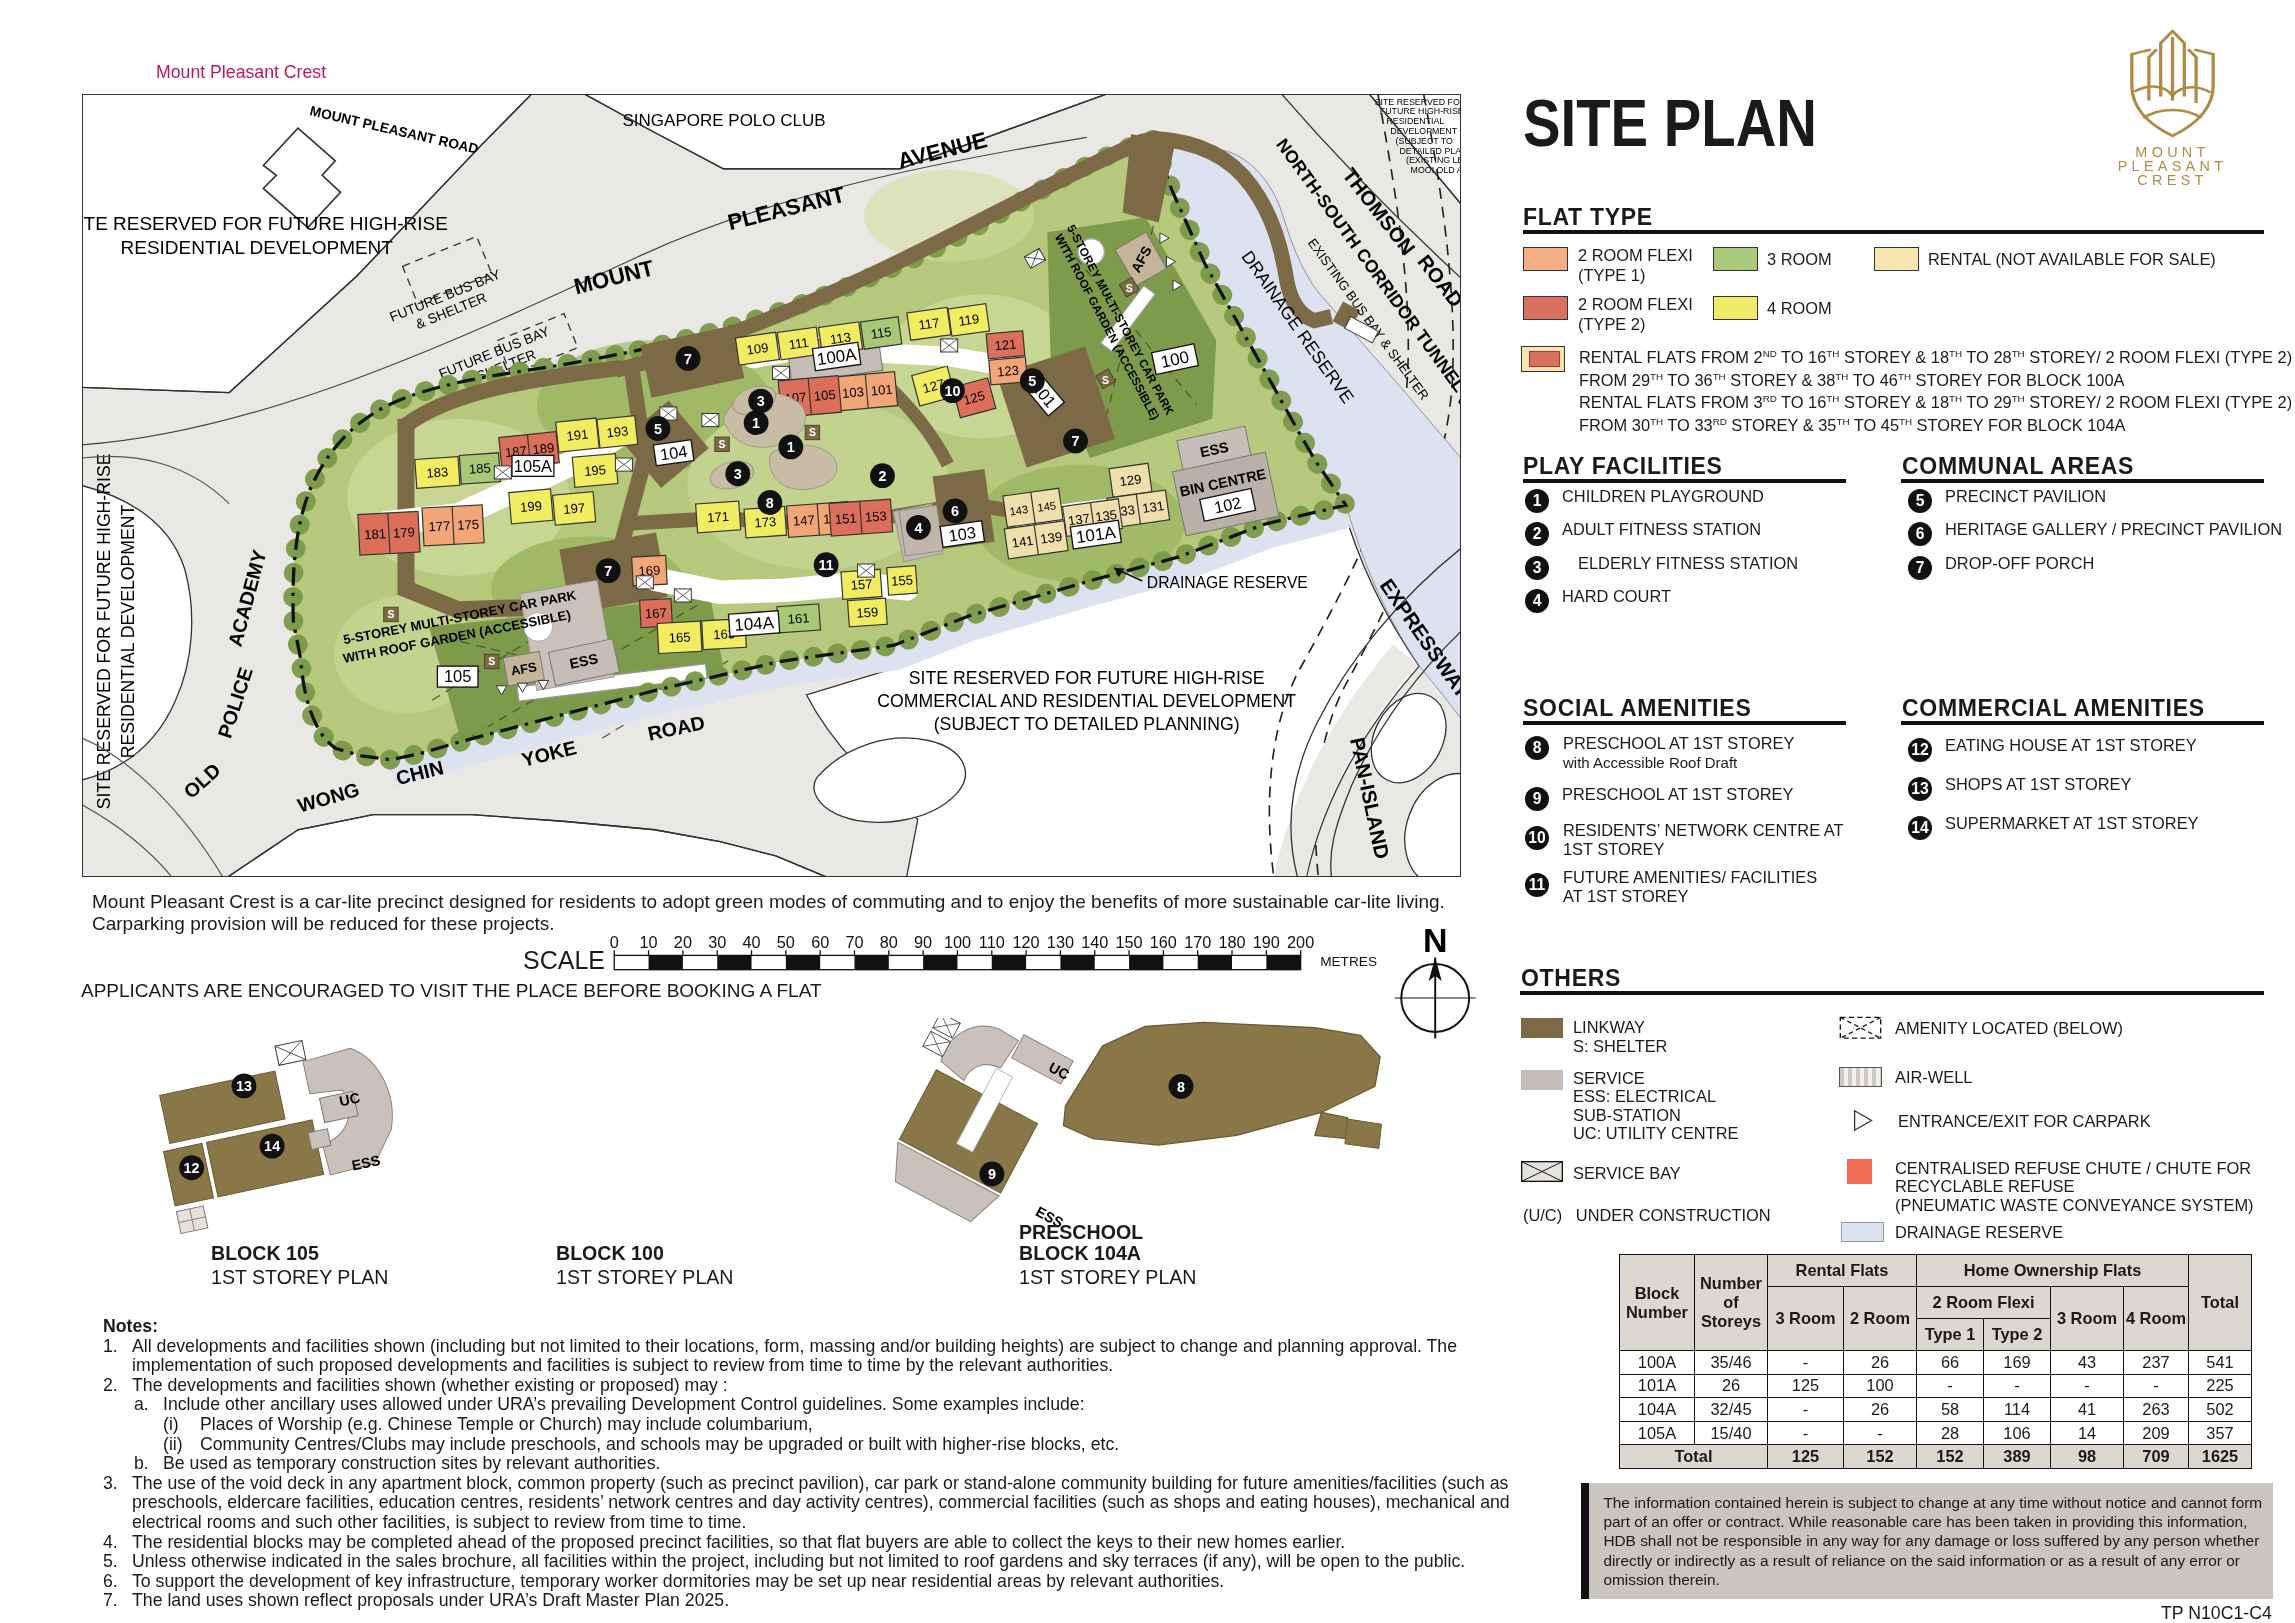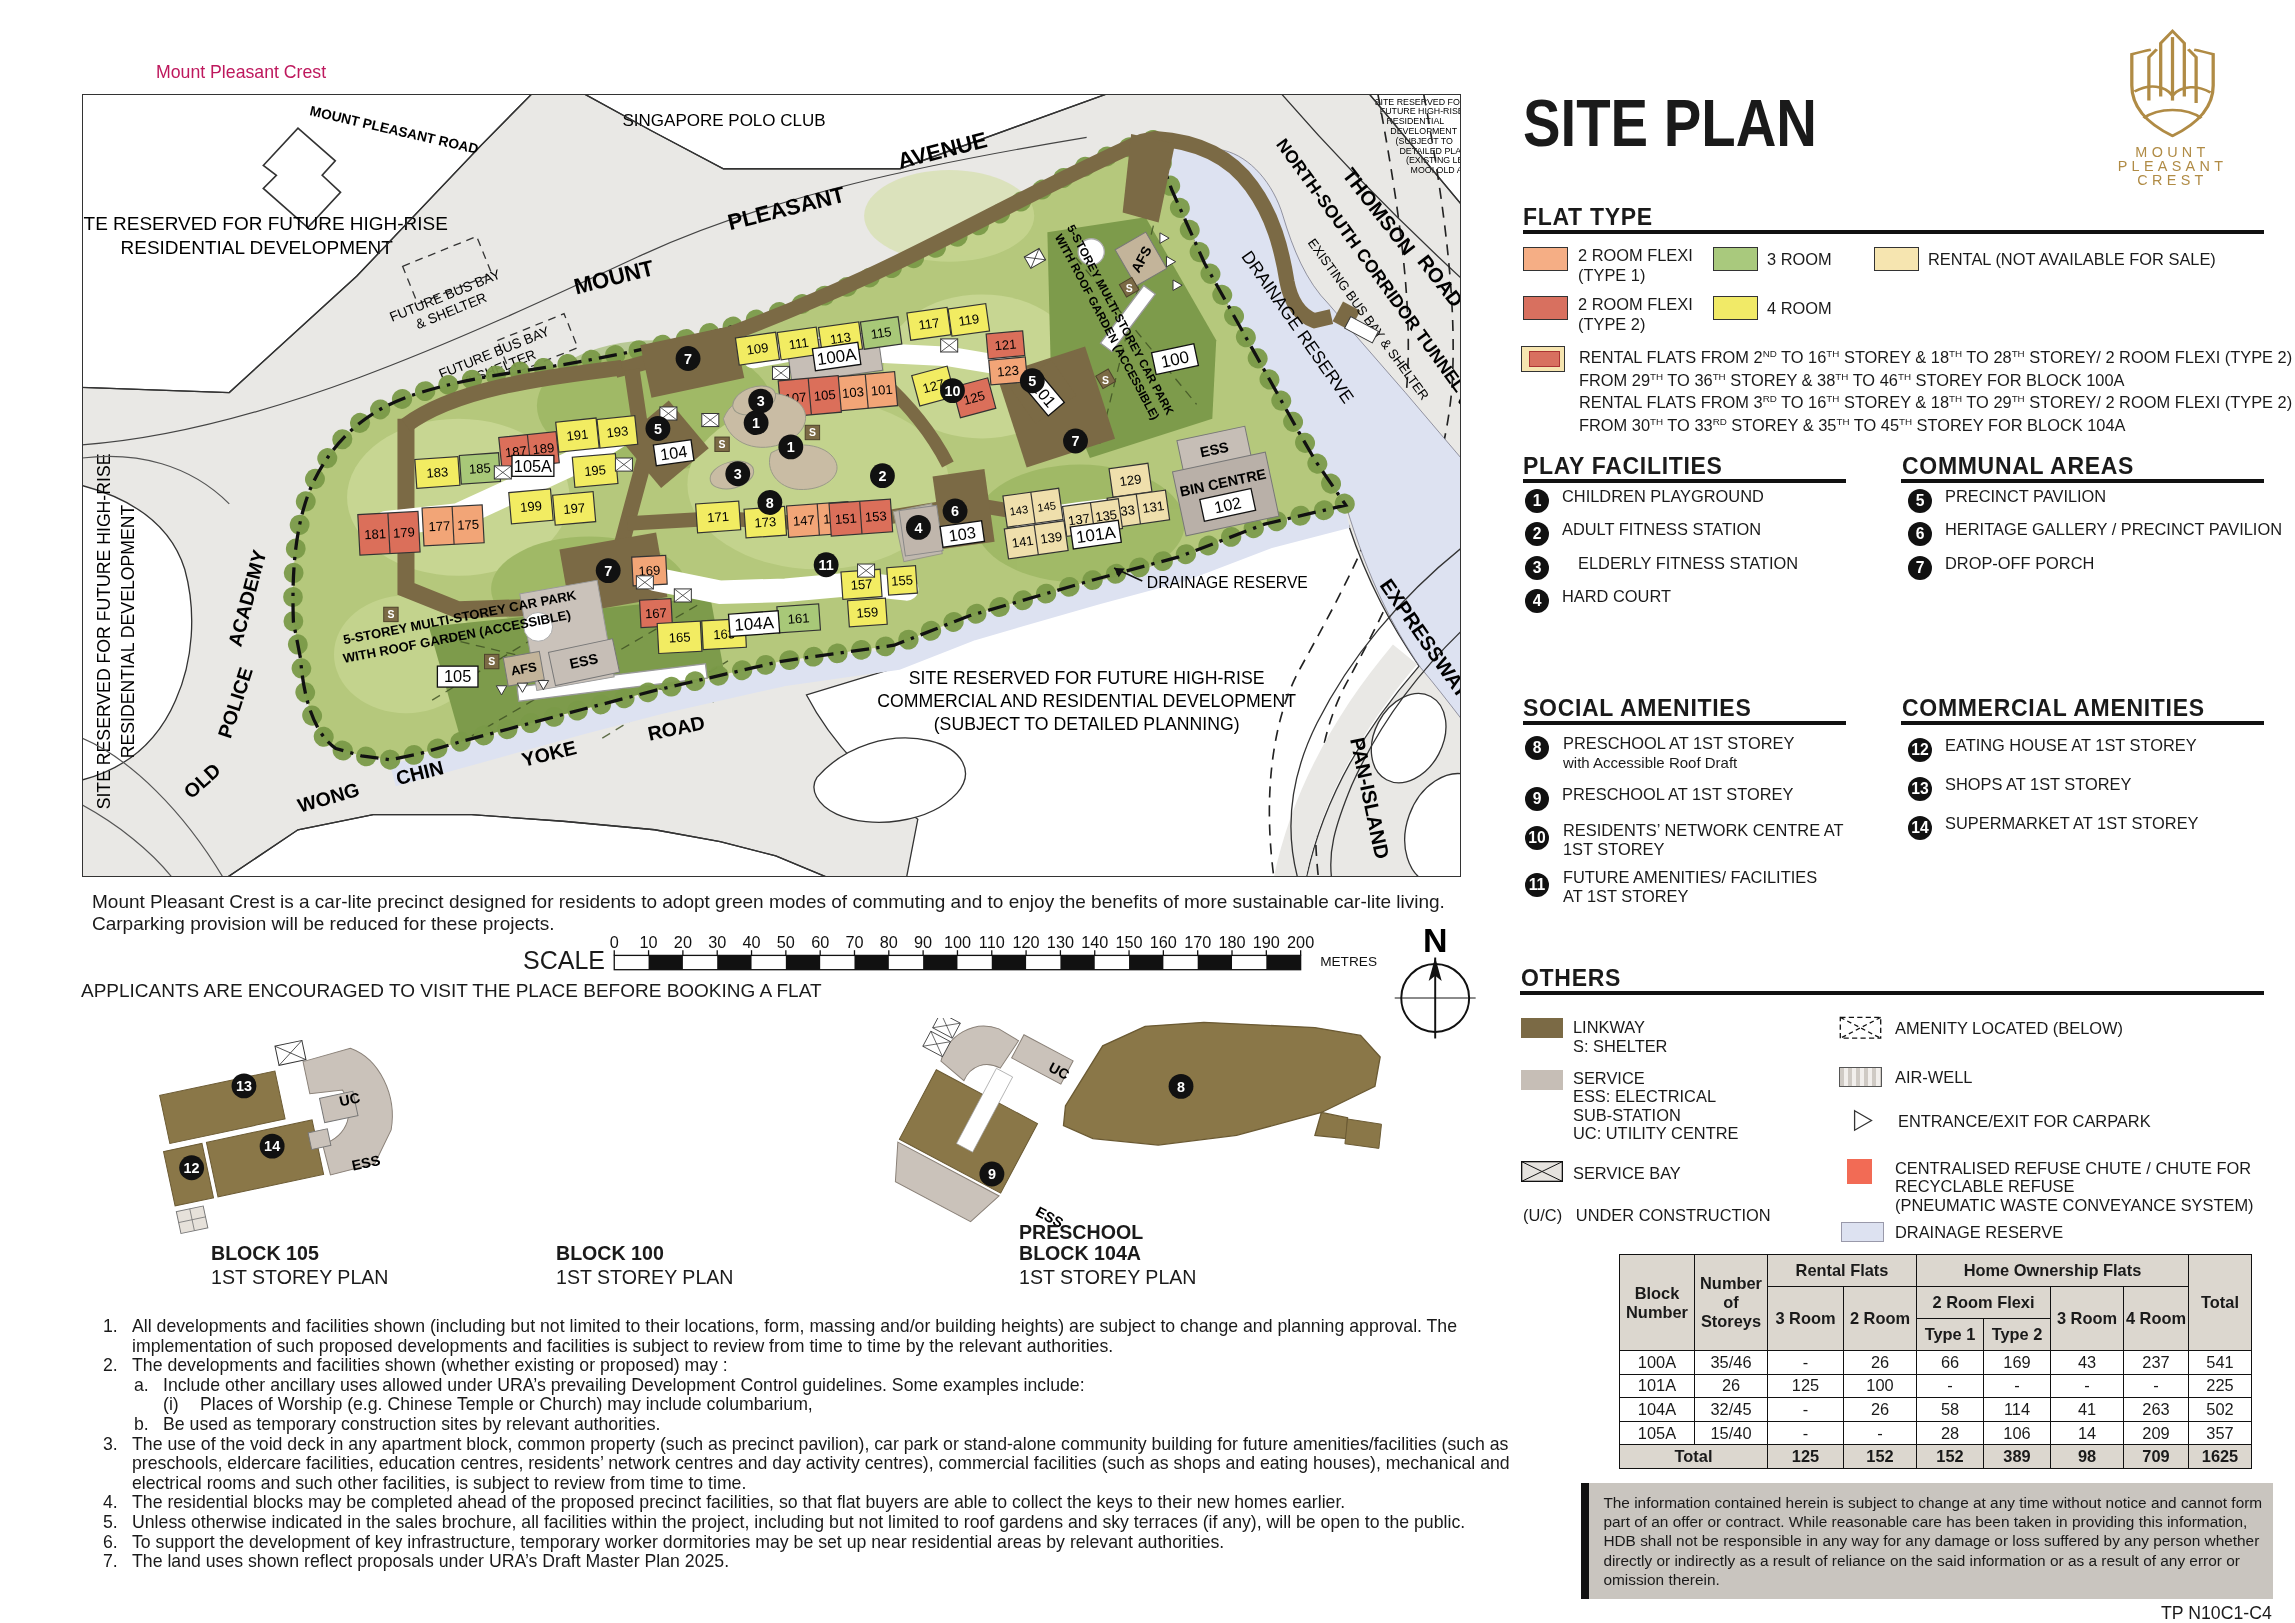--- a/index.html
+++ b/index.html
@@ -834,24 +834,26 @@
 
 <circle cx="215" cy="120" r="19" fill="#111"></circle>
     <text x="215" y="128" font-size="22px" font-weight="bold" fill="#fff" text-anchor="middle">8</text>
 </svg>
 
 <div class="a" style="left:1019px;top:1221px;font-size:19.6px;font-weight:bold;">PRESCHOOL</div>
 <div class="a" style="left:1019px;top:1242px;font-size:19.6px;font-weight:bold;">BLOCK 104A</div>
 <div class="a" style="left:1019px;top:1266px;font-size:19.6px;">1ST STOREY PLAN</div>
 
 <div class="a" style="left:103px;top:1317px;font-size:17.7px;line-height:19.6px;width:1433px;">
+<div style="font-weight:bold;">Notes:</div>
 <div style="position:relative;padding-left:29px;"><span style="position:absolute;left:0;">1.</span>All developments and facilities shown (including but not limited to their locations, form, massing and/or building heights) are subject to change and planning approval. The<br>implementation of such proposed developments and facilities is subject to review from time to time by the relevant authorities.</div>
 <div style="position:relative;padding-left:29px;"><span style="position:absolute;left:0;">2.</span>The developments and facilities shown (whether existing or proposed) may :</div>
 <div style="position:relative;padding-left:60px;"><span style="position:absolute;left:31px;">a.</span>Include other ancillary uses allowed under URA’s prevailing Development Control guidelines. Some examples include:</div>
 <div style="position:relative;padding-left:97px;"><span style="position:absolute;left:60px;">(i)</span>Places of Worship (e.g. Chinese Temple or Church) may include columbarium,</div>
+<div style="position:relative;padding-left:97px;"><span style="position:absolute;left:60px;">(ii)</span>Community Centres/Clubs may include preschools, and schools may be upgraded or built with higher-rise blocks, etc.</div>
 <div style="position:relative;padding-left:60px;"><span style="position:absolute;left:31px;">b.</span>Be used as temporary construction sites by relevant authorities.</div>
 <div style="position:relative;padding-left:29px;"><span style="position:absolute;left:0;">3.</span>The use of the void deck in any apartment block, common property (such as precinct pavilion), car park or stand-alone community building for future amenities/facilities (such as<br>preschools, eldercare facilities, education centres, residents’ network centres and day activity centres), commercial facilities (such as shops and eating houses), mechanical and<br>electrical rooms and such other facilities, is subject to review from time to time.</div>
 <div style="position:relative;padding-left:29px;"><span style="position:absolute;left:0;">4.</span>The residential blocks may be completed ahead of the proposed precinct facilities, so that flat buyers are able to collect the keys to their new homes earlier.</div>
 <div style="position:relative;padding-left:29px;"><span style="position:absolute;left:0;">5.</span>Unless otherwise indicated in the sales brochure, all facilities within the project, including but not limited to roof gardens and sky terraces (if any), will be open to the public.</div>
 <div style="position:relative;padding-left:29px;"><span style="position:absolute;left:0;">6.</span>To support the development of key infrastructure, temporary worker dormitories may be set up near residential areas by relevant authorities.</div>
 <div style="position:relative;padding-left:29px;"><span style="position:absolute;left:0;">7.</span>The land uses shown reflect proposals under URA’s Draft Master Plan 2025.</div>
 </div>
 
 <div class="a" style="left:1523px;top:84px;font-size:67px;font-weight:bold;transform:scaleX(.84);transform-origin:left;">SITE PLAN</div>
 

